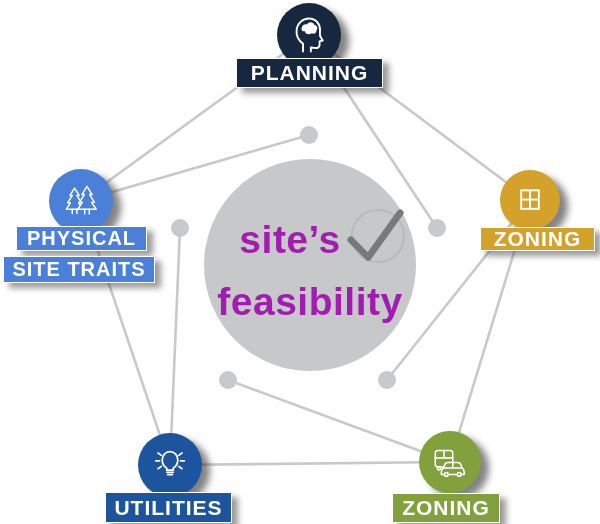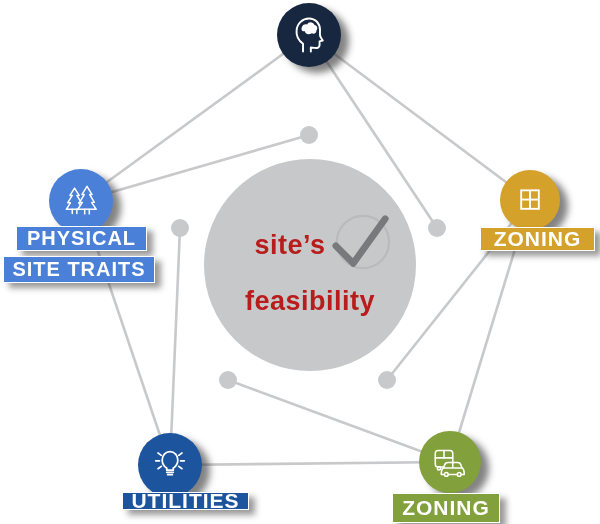--- a/index.html
+++ b/index.html
@@ -9,21 +9,21 @@
   }
   svg.connectors{position:absolute;left:0;top:0;z-index:1;}
   
   .center-circle{
     position:absolute;left:204px;top:159px;width:212px;height:212px;
     border-radius:50%;background:#c7c8ca;z-index:2;
     display:flex;flex-direction:column;align-items:center;justify-content:center;
   }
   .center-row1{display:flex;align-items:center;margin-left:26px;height:60px;}
   .center-word{
-    font-size:27px;font-weight:bold;color:#b91c1c;letter-spacing:.5px;line-height:1;
+    font-size:39px;font-weight:bold;color:#a21caf;letter-spacing:.5px;line-height:1;
   }
   .check-svg{margin-left:4px;margin-top:-6px;}
   .center-row2{margin-top:13px;}
   
   .node-circle{
     position:absolute;border-radius:50%;z-index:3;
     display:flex;align-items:center;justify-content:center;
     box-shadow:8px 6px 7px rgba(30,30,30,.55);
   }
   .node-label{
@@ -43,21 +43,21 @@
   #planning-circle{left:277px;top:3px;width:64px;height:64px;}
   #planning-label{left:236px;top:58px;width:147px;height:30px;}
 
   #zoning-circle{left:500px;top:170px;width:60px;height:60px;}
   #zoning-label{left:480px;top:227px;width:115px;height:24px;}
 
   #access-circle{left:419px;top:431px;width:62px;height:62px;}
   #access-label{left:392px;top:493px;width:108px;height:30px;}
 
   #utilities-circle{left:138px;top:433px;width:64px;height:64px;}
-  #utilities-label{left:122px;top:492px;width:127px;height:18px;}
+  #utilities-label{left:105px;top:492px;width:127px;height:31px;}
 
   #physical-circle{left:49px;top:169px;width:64px;height:64px;}
   #physical-label-1{left:16px;top:226px;width:131px;height:25px;font-size:20px;}
   #physical-label-2{left:3px;top:256px;width:152px;height:27px;font-size:20px;}
 
   .node-icon{display:block;}
 </style>
 </head>
 <body>
 
@@ -99,20 +99,21 @@
   </div>
 
   <div class="node-circle c-planning" id="planning-circle">
     <svg class="node-icon" width="46" height="46" viewBox="0 0 100 100">
       <path d="M37,86 V69 C27,62 22,51 23,40 C24,25 36,14 50,14 C64,14 74,25 74,39
                C74,45 72,50 76,56 L80,62 L73,64 L73,72 C73,77 68,79 62,78 L54,77 L54,86" fill="none" stroke="#ffffff" stroke-width="4.2" stroke-linecap="round" stroke-linejoin="round"></path>
       <path d="M35,41 C31,33 38,24 46,27 C49,20 59,21 62,28 C68,29 70,36 66,40
                C67,45 61,49 56,46 C51,50 42,49 41,42 C39,42 36,42 35,41 Z" fill="#ffffff" stroke="none"></path>
     </svg>
   </div>
+  <div class="node-label c-planning" id="planning-label">PLANNING</div>
 
   <div class="node-circle c-zoning" id="zoning-circle">
     <svg class="node-icon" width="42" height="42" viewBox="0 0 100 100">
       <g stroke="#ffffff" stroke-width="4.5" fill="none">
         <rect x="29" y="27" width="42" height="44"></rect>
         <line x1="50" y1="27" x2="50" y2="71"></line>
         <line x1="29" y1="49" x2="71" y2="49"></line>
       </g>
     </svg>
   </div>

